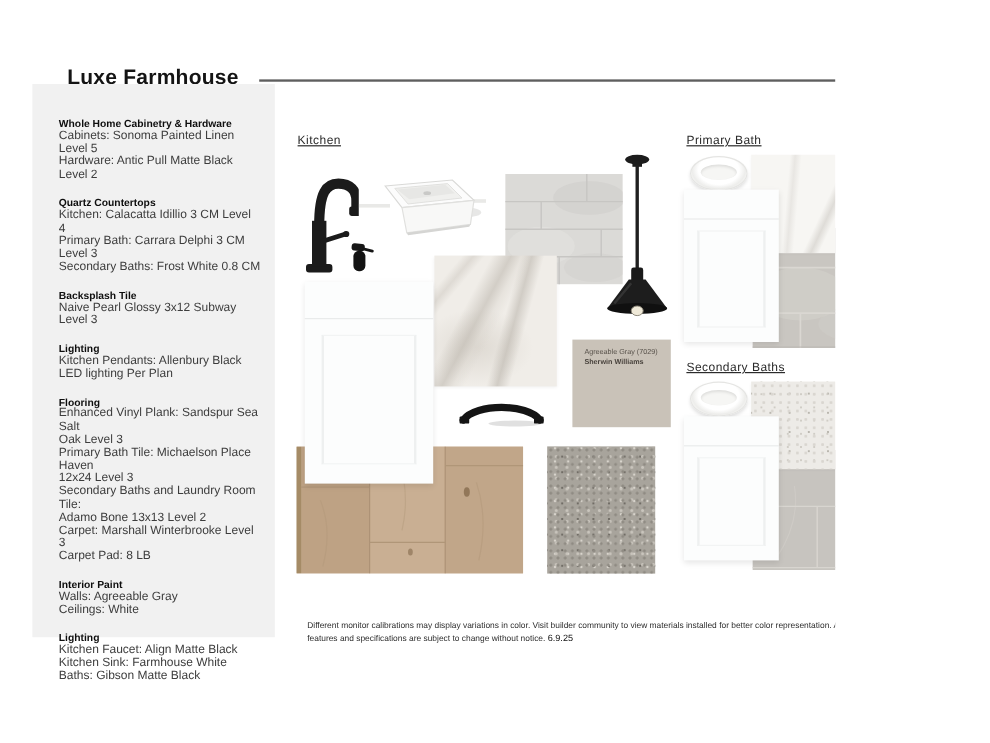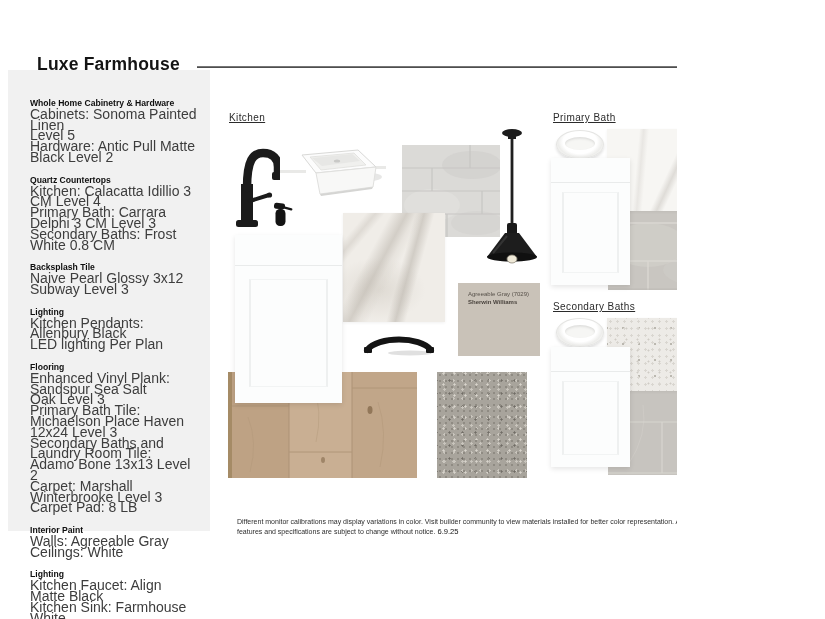--- a/index.html
+++ b/index.html
@@ -1,30 +1,30 @@
 <!DOCTYPE html>
 <html><head>
 <meta charset="utf-8">
 <style>
   html,body { margin:0; padding:0; background:#ffffff; }
   .page { position:relative; width:677px; height:619px; background:#ffffff; overflow:hidden;
-          font-family:"Liberation Sans", sans-serif; }
+          font-family:"Liberation Sans", sans-serif;margin-left:19px; }
 
   
   .title { position:absolute; left:37px; top:54px; font-size:17.5px; font-weight:800;
            color:#141414; letter-spacing:0.2px; }
   .title-rule { position:absolute; left:197px; top:66px; width:586px; height:2px;
                 background:linear-gradient(#8a8a8a,#3a3a3a); }
 
   
   .sidebar { position:absolute; left:8px; top:70px; width:202px; height:461px;
              background:#f1f1f1; box-sizing:border-box; padding:28px 12px 0 22px; }
   .spec-section { margin-bottom:12px; }
   .spec-heading { font-size:8.6px; font-weight:bold; color:#0e0e0e; line-height:10.8px; }
-  .spec-line { font-size:14px; color:#3d3d3d; line-height:10.8px; }
+  .spec-line { font-size:10px; color:#3d3d3d; line-height:10.8px; }
 
   
   .section-label { position:absolute; font-size:10px; color:#2b2b2b; letter-spacing:0.4px;text-decoration:underline; }
   .swatch { position:absolute; }
   .z1{z-index:1}.z2{z-index:2}.z3{z-index:3}
 
   
   .door { background:#fcfdfd; box-shadow:0 2px 5px rgba(0,0,0,0.10); }
   .door .rail { position:absolute; left:0; right:0; top:30px; height:1px; background:#e9ebeb; }
   .door .panel { position:absolute; top:44px; left:14px; right:14px; bottom:16px;

